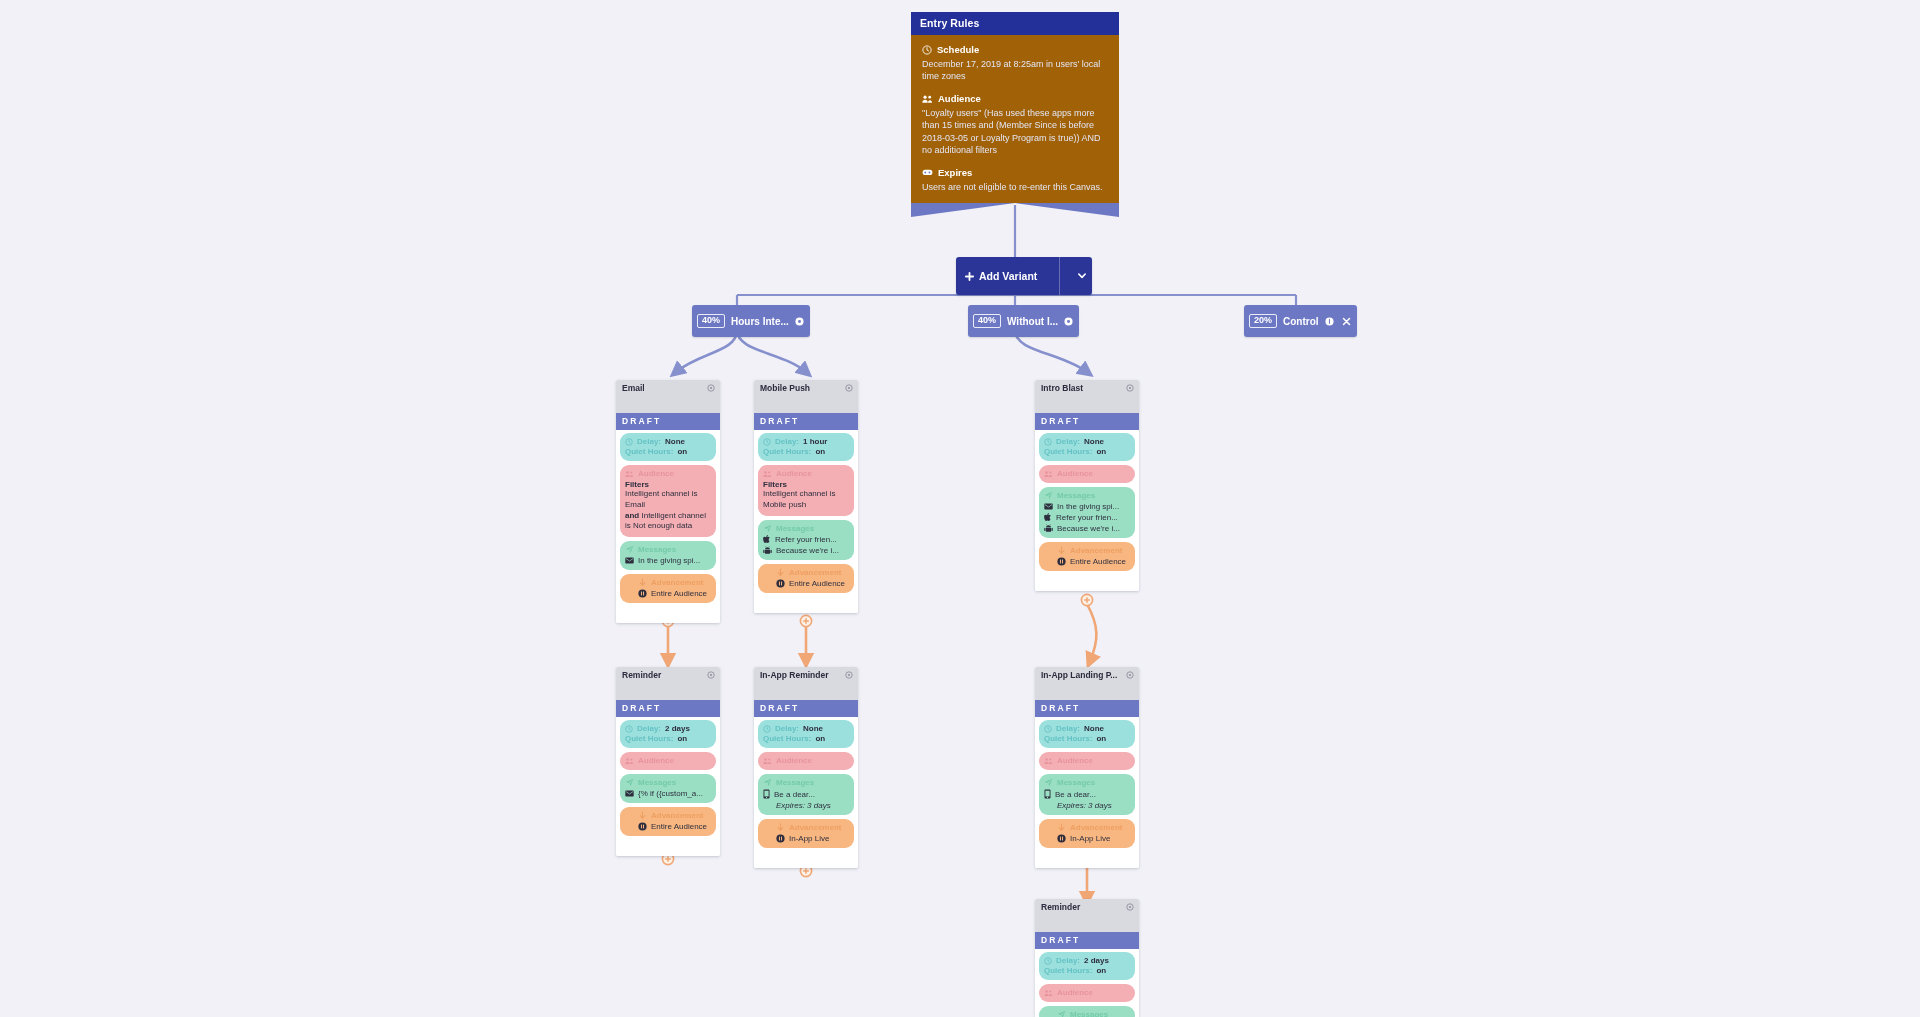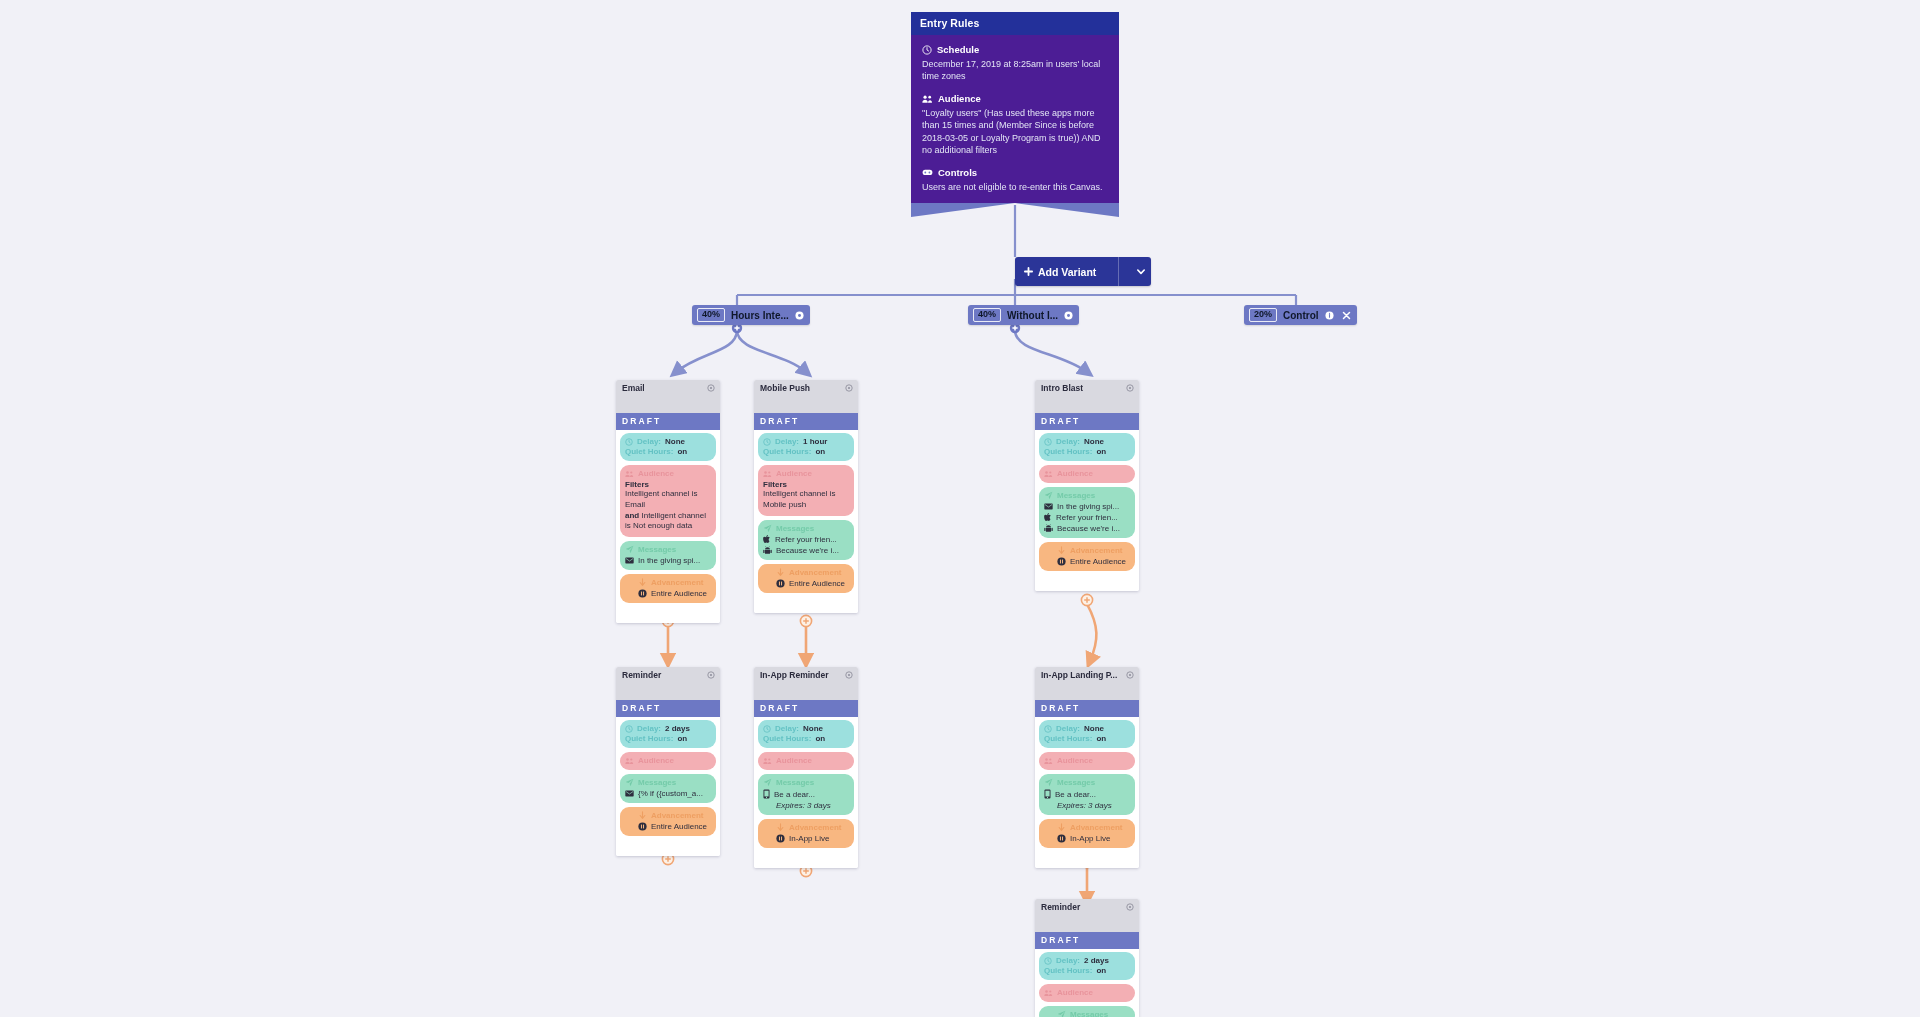--- a/index.html
+++ b/index.html
@@ -29,21 +29,21 @@
   }
   .entry-rules .er-head {
     background: #23309a;
     color: #fff;
     font-size: 10.5px;
     font-weight: bold;
     padding: 5px 9px 6px 9px;
     letter-spacing: .1px;
   }
   .entry-rules .er-body {
-    background: #4c1d95;
+    background: #a16207;
     padding: 9px 11px 10px 11px;
   }
   .entry-rules .er-tail {
     width: 0; height: 0;
     border-left: 104px solid #6d78c4;
     border-right: 104px solid #6d78c4;
     border-bottom: 14px solid transparent;
   }
   .er-sec { margin-bottom: 11px; }
   .er-sec:last-child { margin-bottom: 0; }
@@ -55,22 +55,22 @@
   .er-sec-title svg { display:block; }
   .er-sec-text {
     color: #e3e5f5;
     font-size: 9px;
     line-height: 1.35;
   }
 
   
   .add-variant {
     position: absolute;
-    left: 1015px; top: 257px;
-    height: 29px;
+    left: 956px; top: 257px;
+    height: 38px;
     display: flex; align-items: stretch;
     background: #2b3598;
     border-radius: 3px;
     color: #fff;
     box-shadow: 0 1px 2px rgba(0,0,0,.18);
     gap: 12px;
   }
   .add-variant .av-main {
     display: flex; align-items: center; gap: 5px;
     padding: 0 10px 0 9px;
@@ -78,25 +78,25 @@
   }
   .add-variant .av-sep { width: 1px; background: rgba(255,255,255,.28); }
   .add-variant .av-caret {
     display: flex; align-items: center; justify-content: center;
     width: 20px;
   }
 
   
   .variant {
     position: absolute;
-    height: 20px;
+    height: 32px;
     display: flex; align-items: center;
     background: #6d78c4;
     border-radius: 3px;
-    color: #0f172a;
+    color: #ffffff;
     padding: 0 6px 0 5px;
     gap: 6px;
     box-shadow: 0 1px 2px rgba(0,0,0,.13);
   }
   .variant .pct {
     border: 1px solid rgba(255,255,255,.85);
     border-radius: 2px;
     font-size: 9px; font-weight: bold;
     padding: 1px 4px 2px 4px;
     line-height: 1;
@@ -258,21 +258,21 @@
 
       <div class="er-sec">
         <div class="er-sec-title">
           <span class="ico">
             <svg width="11" height="10" viewBox="0 0 18 14">
                 <rect x="1" y="3.5" width="16" height="8.5" rx="4.2" fill="#fff"></rect>
                 <circle cx="5.4" cy="7.8" r="1.5" fill="#6d78c4"></circle>
                 <circle cx="12.2" cy="7.8" r="1.5" fill="#6d78c4"></circle>
               </svg>
           </span>
-          <span>Controls</span>
+          <span>Expires</span>
         </div>
         <div class="er-sec-text">Users are not eligible to re-enter this Canvas.</div>
       </div>
     </div>
     <div class="er-tail"></div>
   </div>
 
   <div class="add-variant">
     <div class="av-main">
       <span class="ico">

